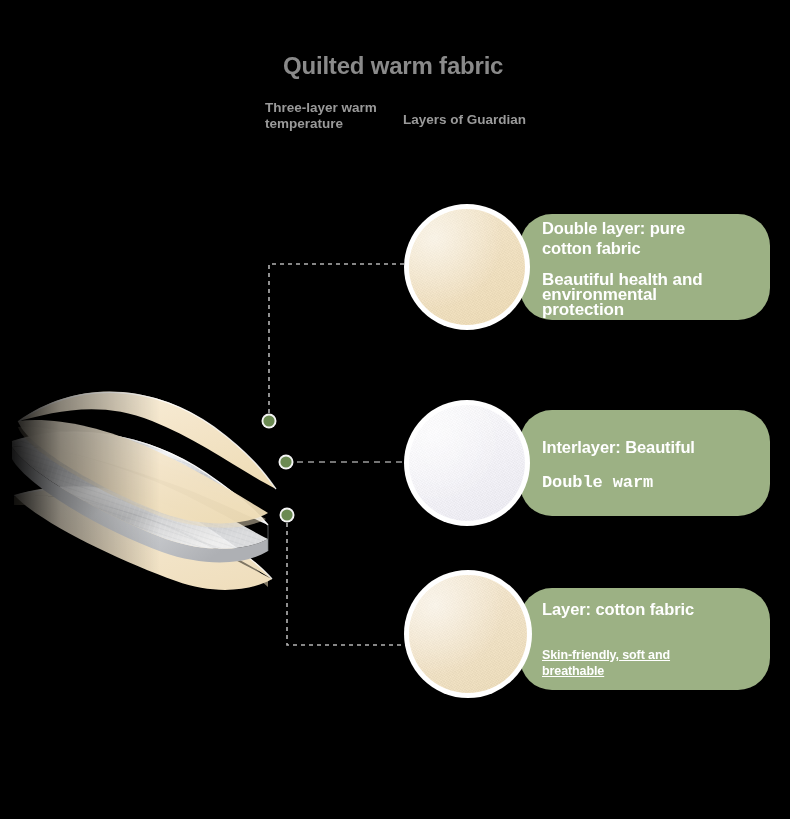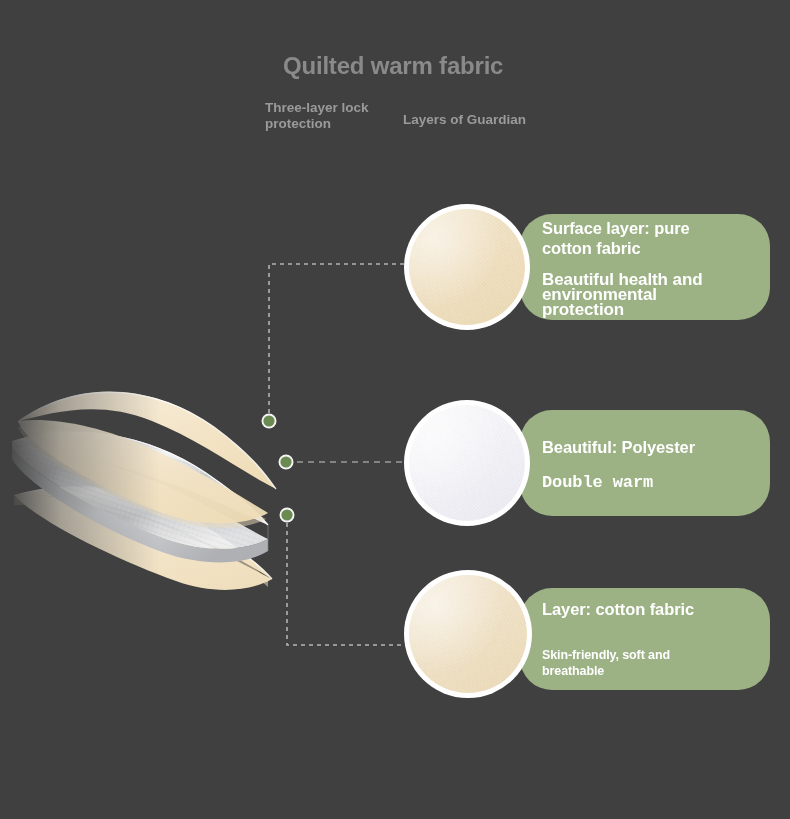--- a/index.html
+++ b/index.html
@@ -9,21 +9,21 @@
     height: 819px;
     background: #f5f5f5;
     font-family: "Liberation Sans", sans-serif;
     overflow: hidden;
   }
 
   #stage {
     position: relative;
     width: 790px;
     height: 819px;
-    background: #404040;
+    background: #000000;
   }
 
   
   #main-title {
     position: absolute;
     left: 283px;
     top: 52px;
     font-size: 24px;
     font-weight: bold;
     color: #8a8a8a;
@@ -134,21 +134,21 @@
   .sw-poly         { background: linear-gradient(150deg,#fdfdfe 0%, #f6f5fa 50%, #eeedf4 100%); }
   .sw-cotton-bot   { background: linear-gradient(150deg,#f7ecd8 0%, #f3e4c8 48%, #eeddba 100%); }
 </style>
 </head>
 <body>
 
 <div id="stage">
 
   <div id="main-title">Quilted warm fabric</div>
 
-  <div id="sub-left">Three-layer lock protection</div>
+  <div id="sub-left">Three-layer warm temperature</div>
 
   <div id="sub-right">Layers of Guardian</div>
 
   <div id="illustration">
     <svg width="380" height="235" viewBox="0 0 380 235">
       <defs>
 
         <linearGradient id="fadeL" x1="0" y1="0" x2="1" y2="0">
           <stop offset="0" stop-color="#ffffff" stop-opacity="0"></stop>
           <stop offset="0.16" stop-color="#ffffff" stop-opacity="0.55"></stop>
@@ -234,41 +234,41 @@
 
     <circle cx="286" cy="462" r="7.5" fill="#f5f5f5"></circle>
     <circle cx="286" cy="462" r="5.6" fill="#6b8a52"></circle>
 
     <circle cx="287" cy="515" r="7.5" fill="#f5f5f5"></circle>
     <circle cx="287" cy="515" r="5.6" fill="#6b8a52"></circle>
   </svg>
 
   <div class="info-row" style="top:204px;width:366px;height:126px;">
     <div class="card" style="top:10px;width:250px;height:106px;">
-      <div class="card-title" style="margin-bottom:14px;width:180px;">Surface layer: pure cotton fabric</div>
+      <div class="card-title" style="margin-bottom:14px;width:180px;">Double layer: pure cotton fabric</div>
       <div class="card-sub" style="width:185px;">Beautiful health and environmental protection</div>
     </div>
     <div class="swatch" style="top:0px;width:126px;height:126px;">
       <div class="swatch-inner sw-cotton-top"></div>
     </div>
   </div>
 
   <div class="info-row" style="top:400px;width:366px;height:126px;">
     <div class="card" style="top:10px;width:250px;height:106px;">
-      <div class="card-title" style="margin-bottom:18px;width:200px;">Beautiful: Polyester</div>
+      <div class="card-title" style="margin-bottom:18px;width:200px;">Interlayer: Beautiful</div>
       <div class="card-sub" style="width:190px;font-family:Liberation Mono, monospace;">Double warm</div>
     </div>
     <div class="swatch" style="top:0px;width:126px;height:126px;">
       <div class="swatch-inner sw-poly"></div>
     </div>
   </div>
 
   <div class="info-row" style="top:570px;width:366px;height:128px;">
     <div class="card" style="top:18px;width:250px;height:102px;">
       <div class="card-title" style="margin-bottom:28px;width:190px;">Layer: cotton fabric</div>
-      <div class="card-sub" style="width:150px;font-size:12.5px;line-height:16px;">Skin-friendly, soft and breathable</div>
+      <div class="card-sub" style="width:150px;font-size:12.5px;line-height:16px;text-decoration:underline;">Skin-friendly, soft and breathable</div>
     </div>
     <div class="swatch" style="top:0px;width:128px;height:128px;">
       <div class="swatch-inner sw-cotton-bot"></div>
     </div>
   </div>
 
 </div>
 
 </body></html>

